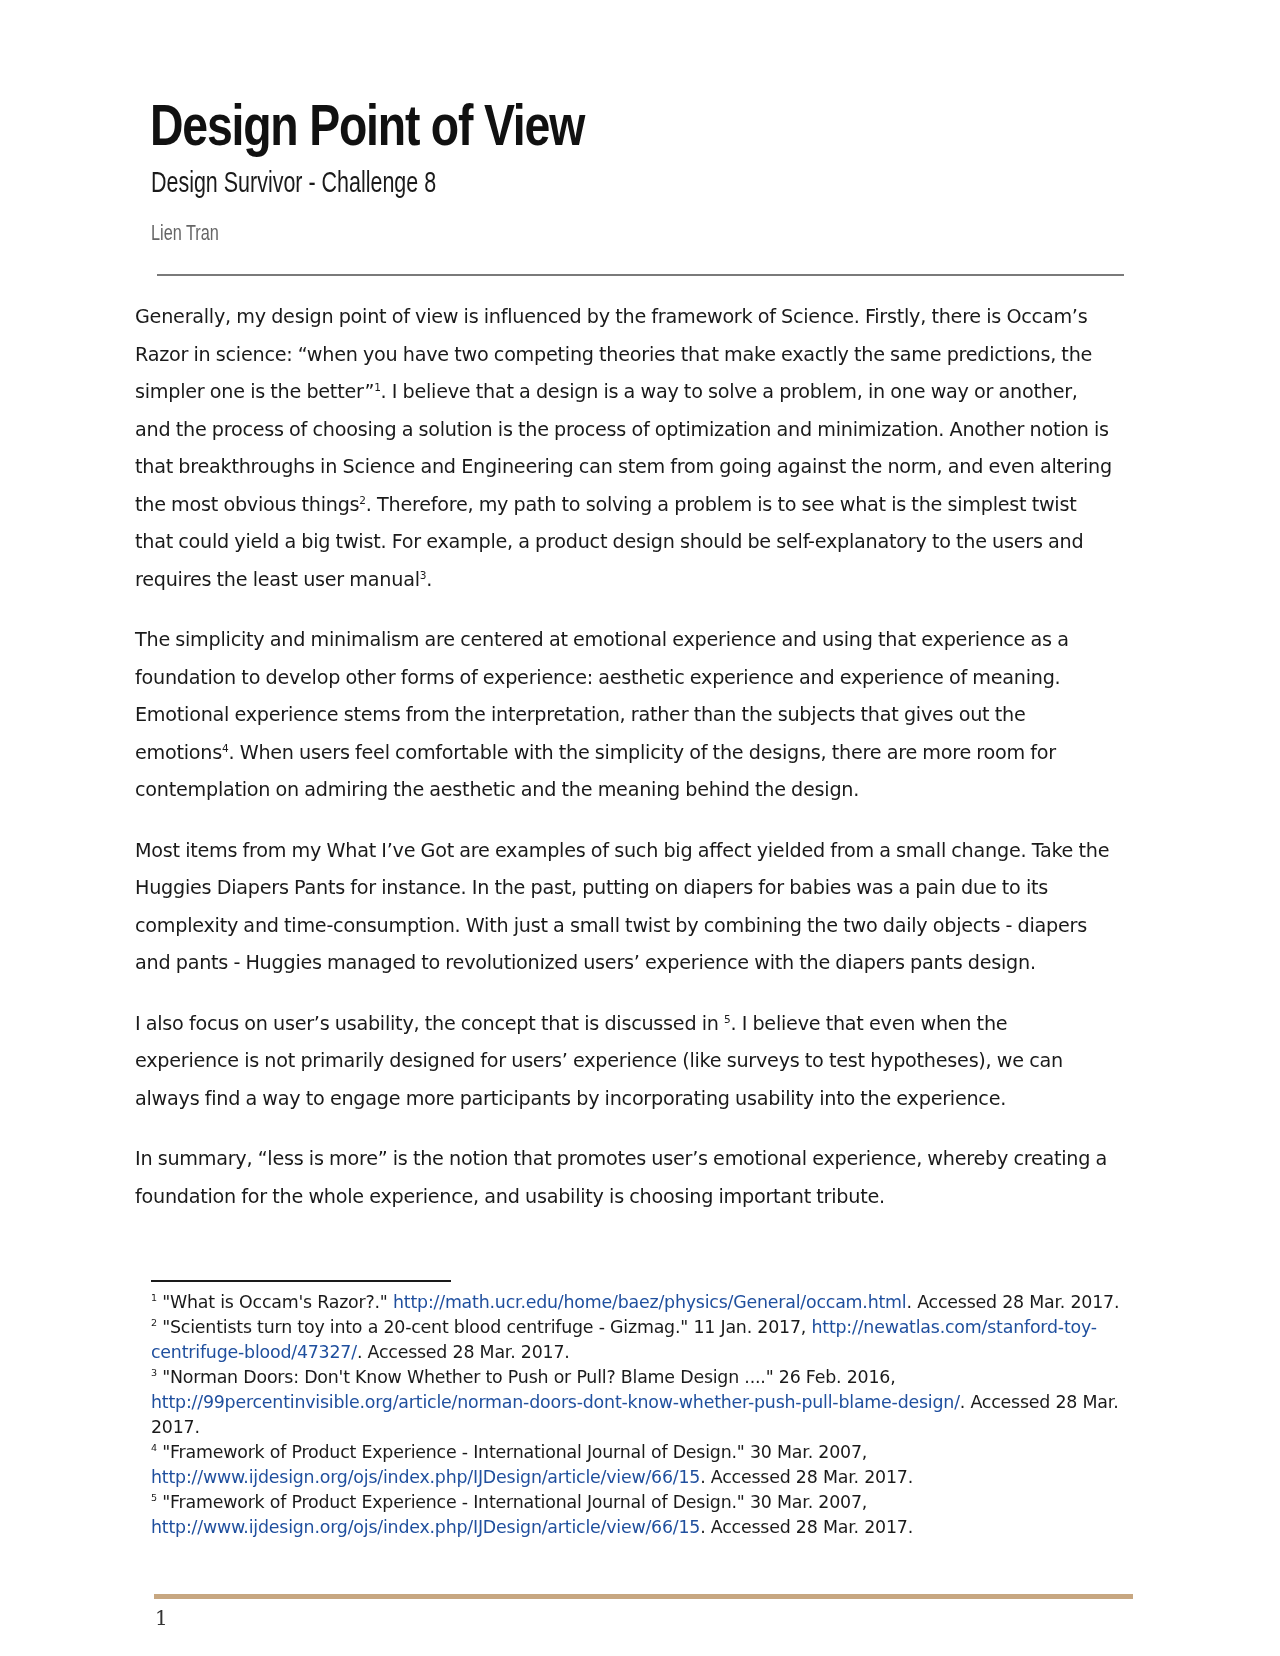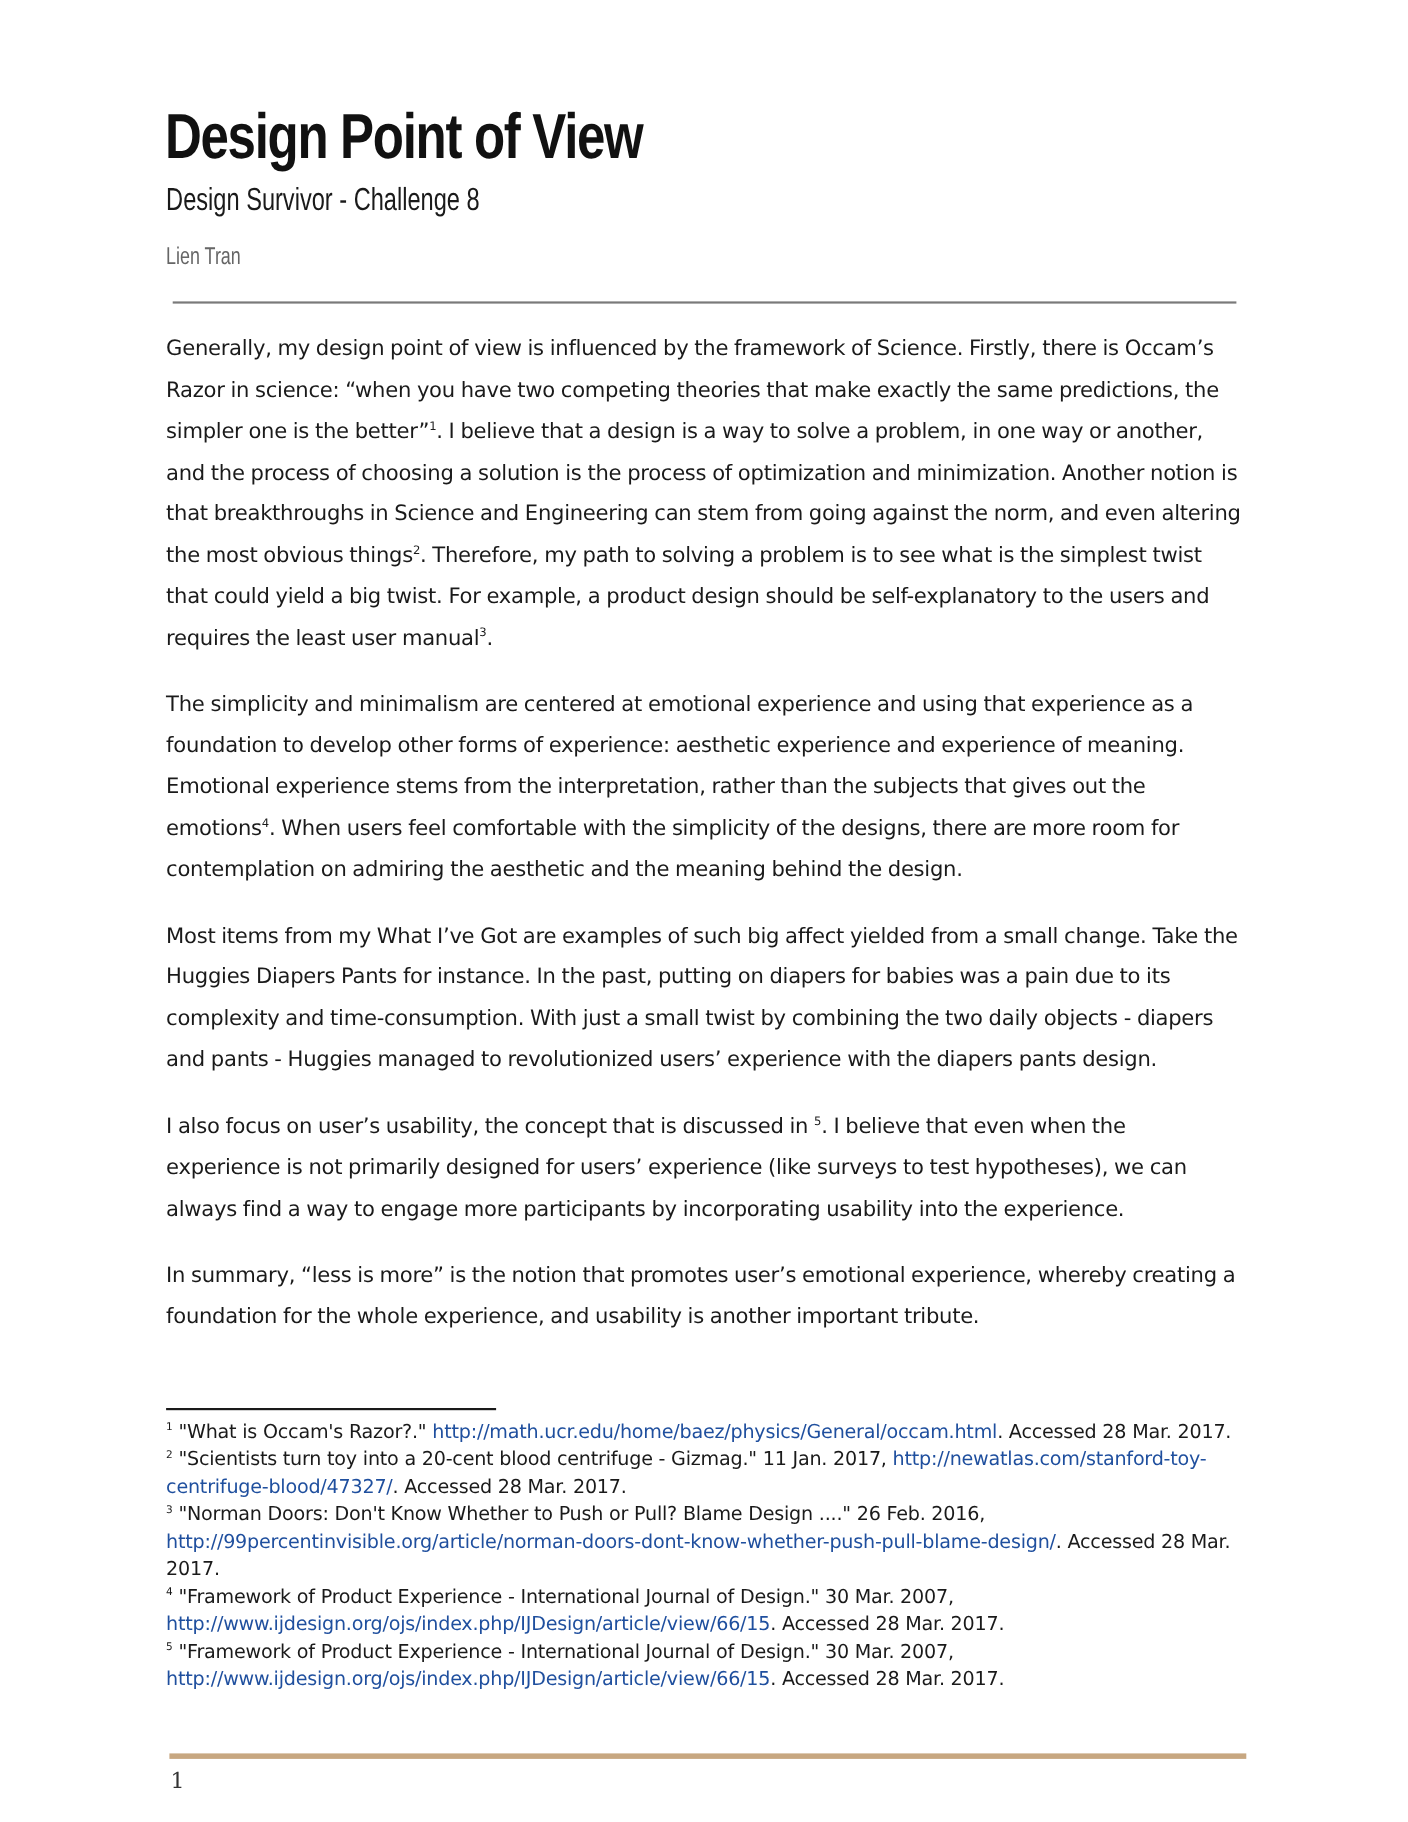--- a/index.html
+++ b/index.html
@@ -22,21 +22,21 @@
     position: absolute; left: 151px; top: 222px;
     font-family: "Liberation Sans", sans-serif;
     font-size: 22px; transform: scaleX(0.74); transform-origin: left top;
     color: #666666; white-space: nowrap; line-height: 1;
   }
   .top-rule {
     position: absolute; left: 157px; top: 274px; width: 967px; height: 2px;
     background: #7a7a7a;
   }
   .body {
-    position: absolute; left: 151px; top: 298px; width: 980px;
+    position: absolute; left: 135px; top: 298px; width: 980px;
     font-family: "DejaVu Sans", sans-serif;
     font-size: 19.2px; line-height: 37.5px; color: #1a1a1a;
     letter-spacing: -0.25px; word-spacing: -0.5px;
   }
   .body p { margin: 0 0 23px 0; }
   sup { font-size: 0.55em; line-height: 0; vertical-align: super; }
   .fn-rule {
     position: absolute; left: 151px; top: 1280px; width: 300px; height: 1.5px;
     background: #1a1a1a;
   }
@@ -69,21 +69,21 @@
 
   <div class="body">
     <p><span>Generally, my design point of view is influenced by the framework of Science. Firstly, there is Occam’s Razor in science: “when you have two competing theories that make exactly the same predictions, the simpler one is the better”</span><sup>1</sup><span>. I believe that a design is a way to solve a problem, in one way or another, and the process of choosing a solution is the process of optimization and minimization. Another notion is that breakthroughs in Science and Engineering can stem from going against the norm, and even altering the most obvious things</span><sup>2</sup><span>. Therefore, my path to solving a problem is to see what is the simplest twist that could yield a big twist. For example, a product design should be self-explanatory to the users and requires the least user manual</span><sup>3</sup><span>.</span></p>
 
     <p><span>The simplicity and minimalism are centered at emotional experience and using that experience as a foundation to develop other forms of experience: aesthetic experience and experience of meaning. Emotional experience stems from  the  interpretation,  rather  than  the subjects that gives out the emotions</span><sup>4</sup><span>. When users feel comfortable with the simplicity of the designs, there are more room for contemplation on admiring the  aesthetic and the meaning behind the design.</span></p>
 
     <p>Most items from my What I’ve Got are examples of such big affect yielded from a small change. Take the Huggies Diapers Pants for instance. In the past, putting on diapers for babies was a pain due to its complexity and time-consumption. With just a small twist by combining the two daily objects - diapers and pants - Huggies managed to revolutionized users’ experience with the diapers pants design.</p>
 
     <p><span>I also focus on user’s usability, the concept that is discussed in </span><sup>5</sup><span>. I believe that even when the experience is not primarily designed for users’ experience (like surveys to test hypotheses), we can always find a way to engage more participants by incorporating usability into the experience.</span></p>
 
-    <p>In summary, “less is more” is the notion that promotes user’s emotional experience, whereby creating a foundation for the whole experience, and usability is another important tribute.</p>
+    <p>In summary, “less is more” is the notion that promotes user’s emotional experience, whereby creating a foundation for the whole experience, and usability is choosing important tribute.</p>
   </div>
 
   <div class="fn-rule"></div>
 
   <div class="footnotes">
     <p class="fn"><sup>1</sup><span> "What is Occam's Razor?." </span><a>http://math.ucr.edu/home/baez/physics/General/occam.html</a><span>. Accessed 28 Mar. 2017.</span></p>
     <p class="fn"><sup>2</sup><span> "Scientists turn toy into a 20-cent blood centrifuge - Gizmag." 11 Jan. 2017, </span><a>http://newatlas.com/stanford-toy-centrifuge-blood/47327/</a><span>. Accessed 28 Mar. 2017.</span></p>
     <p class="fn"><sup>3</sup><span> "Norman Doors: Don't Know Whether to Push or Pull? Blame Design ...." 26 Feb. 2016, </span><a>http://99percentinvisible.org/article/norman-doors-dont-know-whether-push-pull-blame-design/</a><span>. Accessed 28 Mar. 2017.</span></p>
     <p class="fn"><sup>4</sup><span> "Framework of Product Experience - International Journal of Design." 30 Mar. 2007, </span><a>http://www.ijdesign.org/ojs/index.php/IJDesign/article/view/66/15</a><span>. Accessed 28 Mar. 2017.</span></p>
     <p class="fn"><sup>5</sup><span> "Framework of Product Experience - International Journal of Design." 30 Mar. 2007, </span><a>http://www.ijdesign.org/ojs/index.php/IJDesign/article/view/66/15</a><span>. Accessed 28 Mar. 2017.</span></p>

